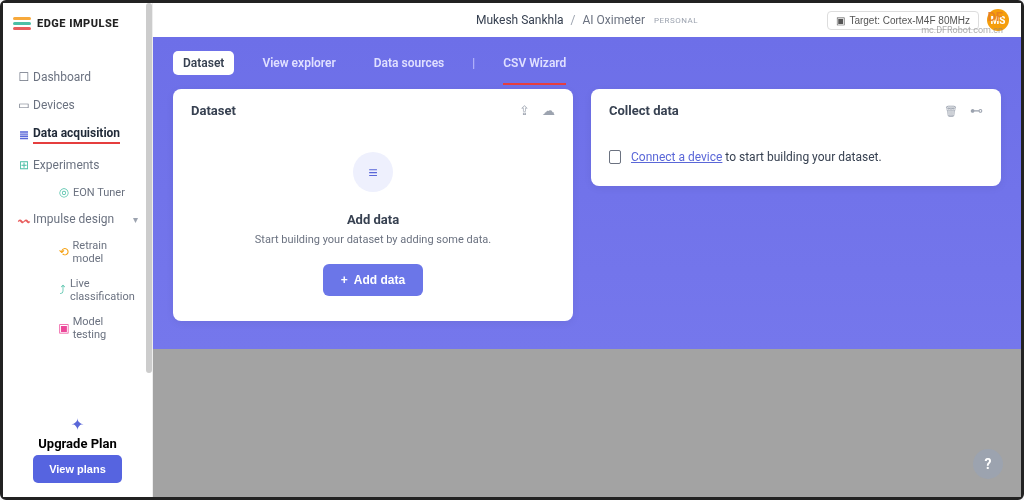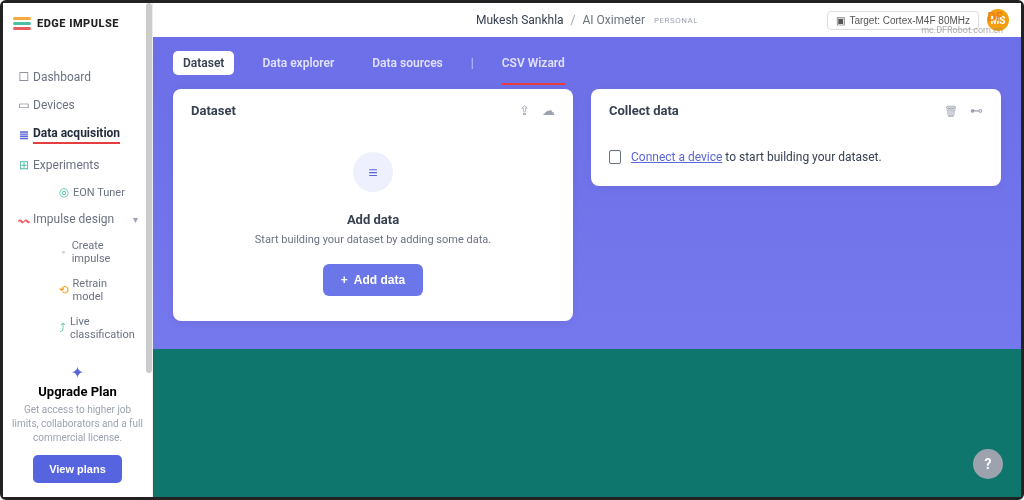--- a/index.html
+++ b/index.html
@@ -25,21 +25,21 @@
   .nav-sub .nav-item { padding: 6px 14px 6px 10px; font-size: 11px; }
   .underline-red { border-bottom: 2px solid #e53e3e; padding-bottom: 2px; display: inline-block; }
   
   .upgrade { padding: 10px 8px 14px; text-align: center; }
   .upgrade .star { color:#5a67d8; font-size:16px; margin-bottom:2px;}
   .upgrade h4 { font-size: 13px; font-weight: 700; color: #000000; margin-bottom: 4px; }
   .upgrade p { font-size: 10px; color: #9ca3af; line-height: 1.4; margin-bottom: 10px; }
   .btn-view-plans { background: #5664e0; color: #fff; border: none; padding: 8px 16px; border-radius: 5px; font-size: 11px; font-weight: 600; cursor: pointer; }
   
   
-  .main { flex: 1; display: flex; flex-direction: column; background: #0f766e; position: relative; }
+  .main { flex: 1; display: flex; flex-direction: column; background: #a3a3a3; position: relative; }
   .topbar { height: 34px; background: #fff; display: flex; align-items: center; justify-content: center; padding: 0 16px; position: relative; }
   .breadcrumb { font-size: 12px; color: #374151; }
   .breadcrumb .sep { color: #9ca3af; margin: 0 4px; }
   .breadcrumb .sub { color: #6b7280; }
   .badge-personal { font-size: 8px; color: #9ca3af; margin-left: 6px; letter-spacing: 0.5px; vertical-align: middle; }
   .top-right { position: absolute; right: 12px; display: flex; align-items: center; gap: 8px; }
   .target-btn { border: 1px solid #ddd; background: #fff; border-radius: 4px; padding: 3px 8px; font-size: 10px; color: #555; display:flex; align-items:center; gap:4px;}
   .avatar { width: 22px; height: 22px; border-radius: 50%; background: #f59e0b; display: flex; align-items: center; justify-content: center; color: #fff; font-size: 10px; font-weight: 700; }
   .watermark { position: absolute; right: 18px; top: 6px; color: #e67e22; font-weight: 700; font-size: 13px; opacity: .9; pointer-events:none;}
   .watermark-sub { position: absolute; right: 18px; top: 22px; color: #888; font-size: 9px; opacity: .7; pointer-events:none;}
@@ -116,42 +116,37 @@
             <span>EON Tuner</span>
           </div>
       </div>
       <div class="nav-item">
           <span class="icon ic-imp"></span>
           <span>Impulse design</span>
           <span class="chev">▾</span>
         </div>
       <div class="nav-sub">
         <div class="nav-item">
-            <span class="icon ic-dot"></span>
-            <span>Create impulse</span>
-          </div>
-        <div class="nav-item">
             <span class="icon ic-ret"></span>
             <span>Retrain model</span>
           </div>
         <div class="nav-item">
             <span class="icon ic-live"></span>
             <span>Live classification</span>
           </div>
         <div class="nav-item">
             <span class="icon ic-test"></span>
             <span>Model testing</span>
           </div>
 
       </div>
     </nav>
     <div class="upgrade">
       <div class="star">✦</div>
       <h4>Upgrade Plan</h4>
-      <p>Get access to higher job limits, collaborators and a full commercial license.</p>
       <button class="btn-view-plans">View plans</button>
     </div>
   </aside>
 
   <main class="main">
     <div class="topbar">
       <div class="breadcrumb">
         <span>Mukesh Sankhla</span>
         <span class="sep">/</span>
         <span class="sub">AI Oximeter</span>
@@ -164,21 +159,21 @@
           </button>
         <div class="avatar">MS</div>
       </div>
       <div class="watermark">DF</div>
       <div class="watermark-sub">mc.DFRobot.com.cn</div>
     </div>
 
     <div class="purple-band">
       <div class="tabs">
         <div class="tab active">Dataset</div>
-        <div class="tab">Data explorer</div>
+        <div class="tab">View explorer</div>
         <div class="tab">Data sources</div>
         <span class="tab-sep">|</span>
         <div class="tab"><span class="tab-underline">CSV Wizard</span></div>
       </div>
 
       <div class="cards-row">
         <div class="card card-dataset">
           <div class="card-header">
             <h3>Dataset</h3>
             <div class="card-icons">

